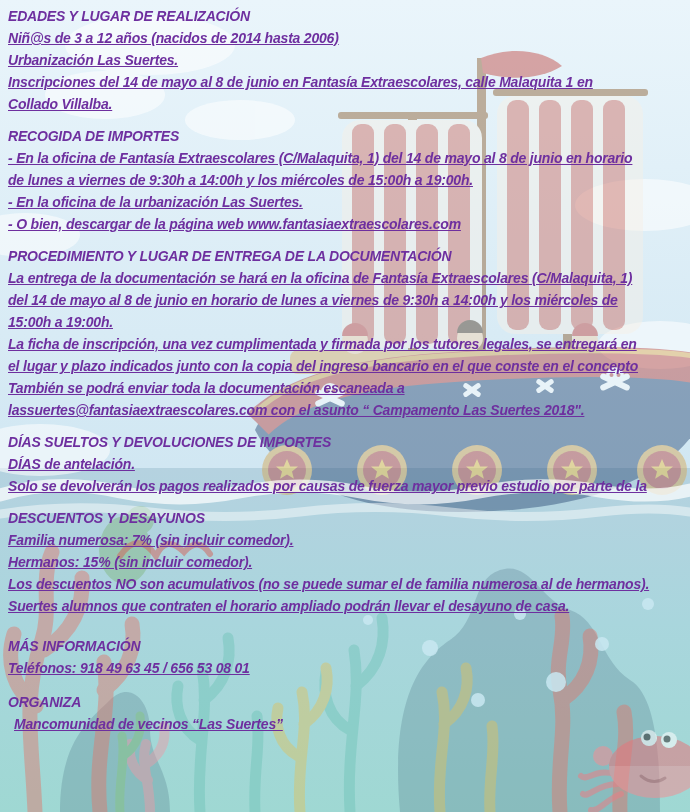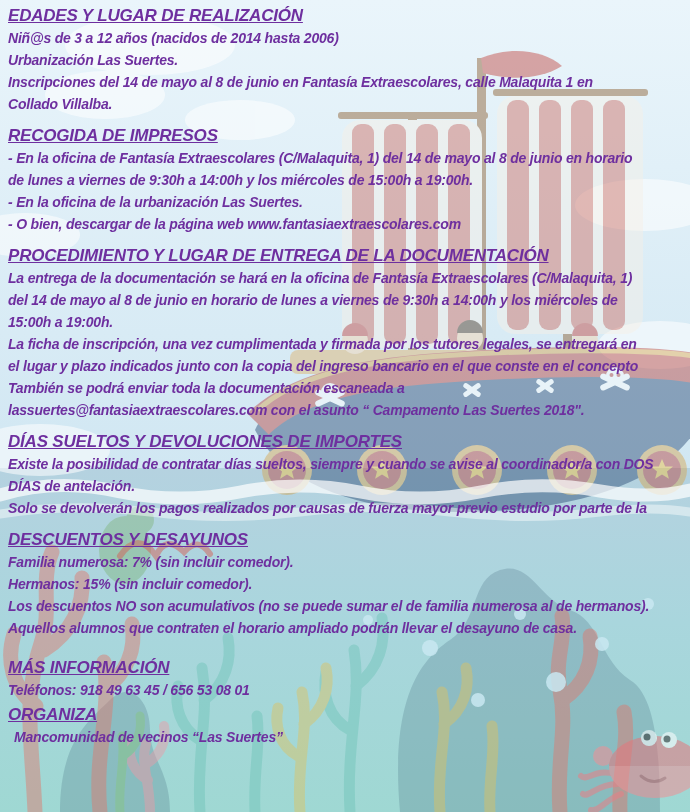--- a/index.html
+++ b/index.html
@@ -11,26 +11,26 @@
   #bg{position:absolute;left:0;top:0;z-index:0;}
   .content{
     position:absolute;left:0;top:0;right:0;z-index:1;
     padding:5px 0 0 8px;
     color:#6e2f9f;
     font-weight:bold;font-style:italic;
     font-size:14px;letter-spacing:-0.2px;
   }
   .sec{margin:0 0 10px 0;}
   .sec.gap-lg{margin-bottom:18px;}
-  .sec.gap-sm{margin-bottom:3px;}
+  .sec.gap-sm{margin-bottom:12px;}
   .h{
-    margin:0;font-size:17px;line-height:22px;
-    text-decoration:underline;white-space:nowrap;font-weight:bold;
+    margin:0;font-size:14px;line-height:22px;
+    white-space:nowrap;font-weight:bold;
   }
-  .ln{line-height:22px;white-space:nowrap;}
+  .ln{line-height:22px;white-space:nowrap;text-decoration:underline;}
   .ind{padding-left:6px;}
 </style>
 </head>
 <body>
 
 <svg id="bg" width="690" height="812" viewBox="0 0 690 812" aria-hidden="true">
   <defs>
     <linearGradient id="sky" x1="0" y1="0" x2="0" y2="1">
       <stop offset="0" stop-color="#eaf5fb"></stop>
         <stop offset="1" stop-color="#cfe6f2"></stop>
@@ -235,51 +235,50 @@
 
   <section class="sec">
     <h2 class="h">EDADES Y LUGAR DE REALIZACIÓN</h2>
     <div class="ln">Niñ@s de 3 a 12 años (nacidos de 2014 hasta 2006)</div>
     <div class="ln">Urbanización Las Suertes.</div>
     <div class="ln">Inscripciones del 14 de mayo al 8 de junio en Fantasía Extraescolares, calle Malaquita 1 en</div>
     <div class="ln">Collado Villalba.</div>
   </section>
 
   <section class="sec">
-    <h2 class="h">RECOGIDA DE IMPRESOS</h2>
+    <h2 class="h">RECOGIDA DE IMPORTES</h2>
     <div class="ln">- En la oficina de Fantasía Extraescolares (C/Malaquita, 1) del 14 de mayo al 8 de junio en horario</div>
     <div class="ln">de lunes a viernes de 9:30h a 14:00h y los miércoles de 15:00h a 19:00h.</div>
     <div class="ln">- En la oficina de la urbanización Las Suertes.</div>
     <div class="ln">- O bien, descargar de la página web www.fantasiaextraescolares.com</div>
   </section>
 
   <section class="sec">
     <h2 class="h">PROCEDIMIENTO Y LUGAR DE ENTREGA DE LA DOCUMENTACIÓN</h2>
     <div class="ln">La entrega de la documentación se hará en la oficina de Fantasía Extraescolares (C/Malaquita, 1)</div>
     <div class="ln">del 14 de mayo al 8 de junio en horario de lunes a viernes de 9:30h a 14:00h y los miércoles de</div>
     <div class="ln">15:00h a 19:00h.</div>
     <div class="ln">La ficha de inscripción, una vez cumplimentada y firmada por los tutores legales, se entregará en</div>
     <div class="ln">el lugar y plazo indicados junto con la copia del ingreso bancario en el que conste en el concepto</div>
     <div class="ln">También se podrá enviar toda la documentación escaneada a</div>
     <div class="ln">lassuertes@fantasiaextraescolares.com con el asunto “ Campamento Las Suertes 2018".</div>
   </section>
 
   <section class="sec">
     <h2 class="h">DÍAS SUELTOS Y DEVOLUCIONES DE IMPORTES</h2>
-    <div class="ln">Existe la posibilidad de contratar días sueltos, siempre y cuando se avise al coordinador/a con DOS</div>
     <div class="ln">DÍAS de antelación.</div>
     <div class="ln">Solo se devolverán los pagos realizados por causas de fuerza mayor previo estudio por parte de la</div>
   </section>
 
   <section class="sec gap-lg">
     <h2 class="h">DESCUENTOS Y DESAYUNOS</h2>
     <div class="ln">Familia numerosa: 7% (sin incluir comedor).</div>
     <div class="ln">Hermanos: 15% (sin incluir comedor).</div>
     <div class="ln">Los descuentos NO son acumulativos (no se puede sumar el de familia numerosa al de hermanos).</div>
-    <div class="ln">Aquellos alumnos que contraten el horario ampliado podrán llevar el desayuno de casa.</div>
+    <div class="ln">Suertes alumnos que contraten el horario ampliado podrán llevar el desayuno de casa.</div>
   </section>
 
   <section class="sec gap-sm">
     <h2 class="h">MÁS INFORMACIÓN</h2>
     <div class="ln">Teléfonos: 918 49 63 45 / 656 53 08 01</div>
   </section>
 
   <section class="sec">
     <h2 class="h">ORGANIZA</h2>
     <div class="ln ind">Mancomunidad de vecinos “Las Suertes”</div>

